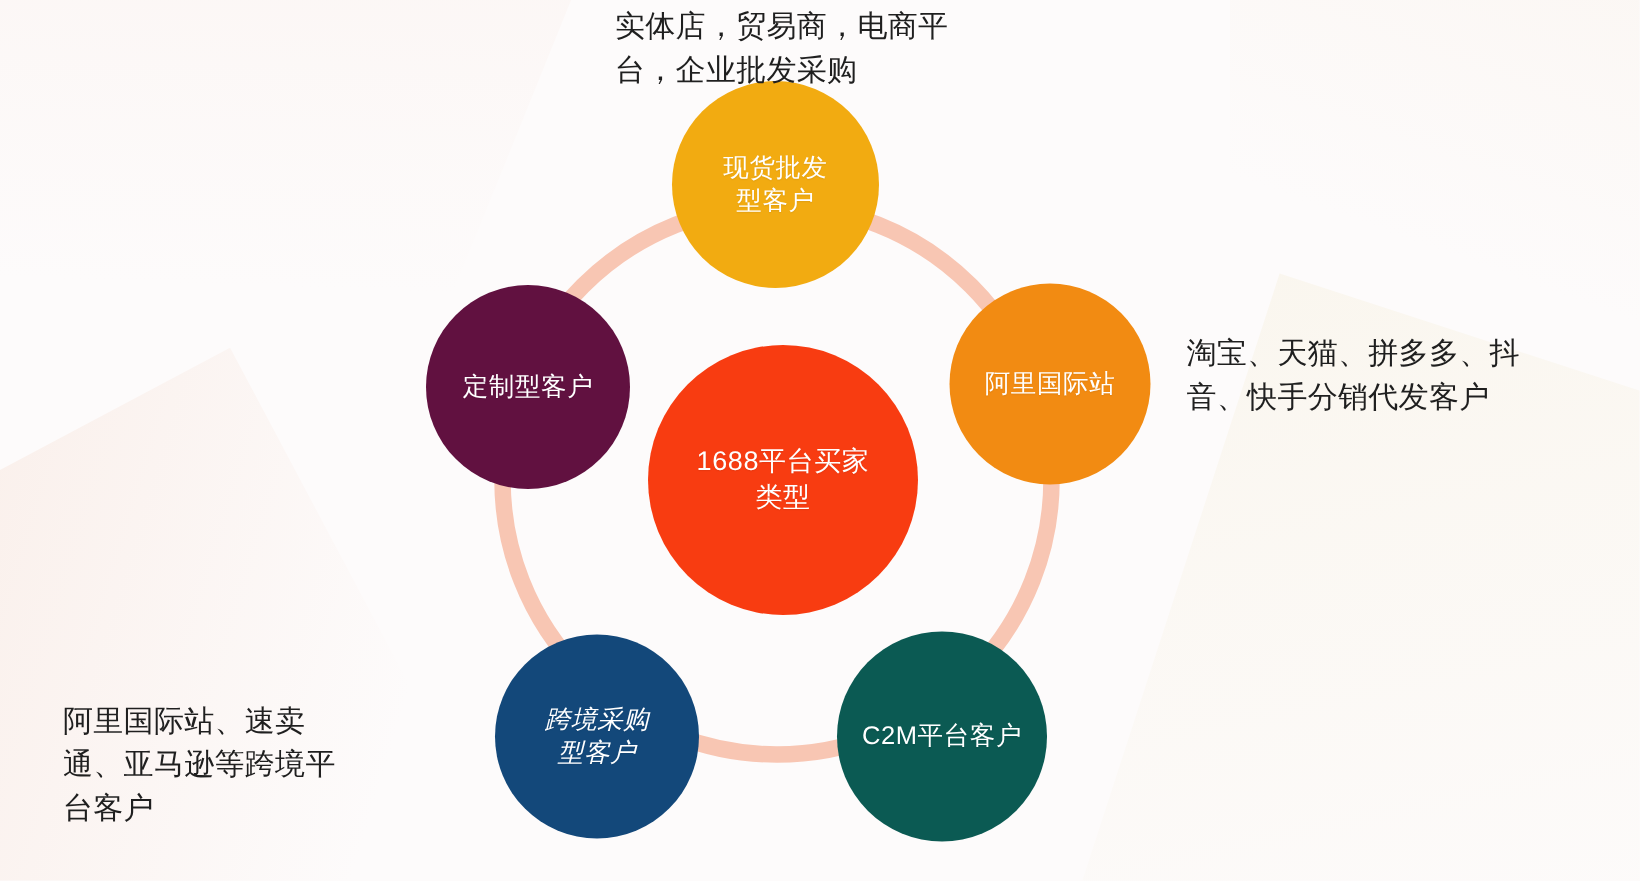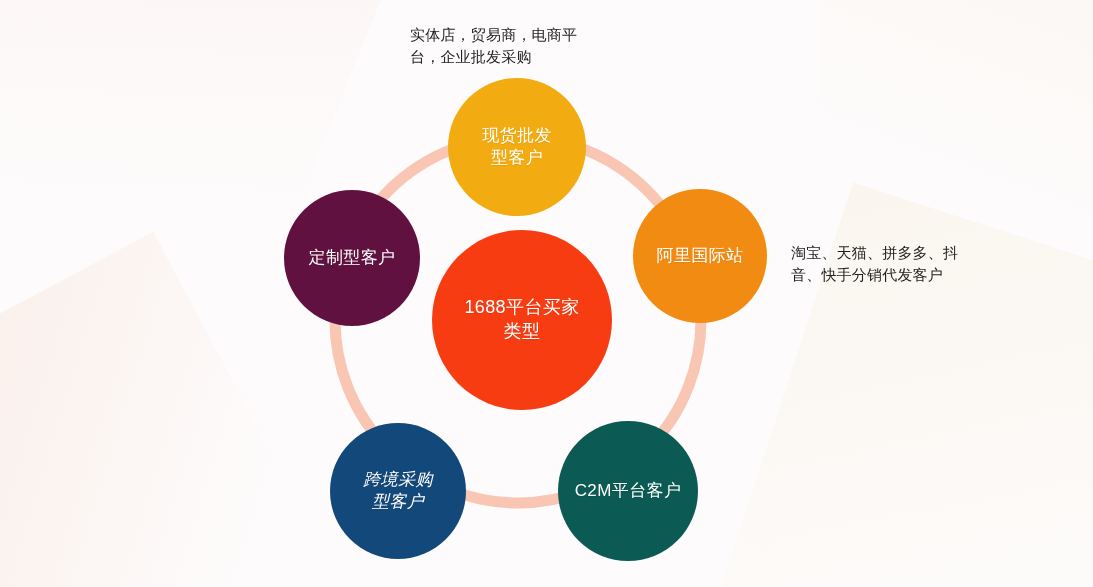--- a/index.html
+++ b/index.html
@@ -92,21 +92,21 @@
   #node-center {
     left: 432px;
     top: 230px;
     width: 180px;
     height: 180px;
     font-size: 18px;
     text-align: center;
   }
   #node-wholesale {
     left: 448px;
-    top: 78px;
+    top: 54px;
     width: 138px;
     height: 138px;
     font-size: 17px;
     font-family: Liberation Serif, serif;
   }
   #node-distribution {
     left: 633px;
     top: 189px;
     width: 134px;
     height: 134px;
@@ -131,25 +131,24 @@
     top: 190px;
     width: 136px;
     height: 136px;
     font-size: 17px;
   }
 
   
   .callout {
     position: absolute;
     color: #1f1f1f;
-    font-size: 15px;
+    font-size: 20px;
     line-height: 1.45;
     white-space: pre-line;
     letter-spacing: 0.2px;
-    margin-top: 20px;
   }
   #callout-wholesale {
     left: 410px;
     top: 4px;
     width: 290px;
   }
   #callout-distribution {
     left: 791px;
     top: 222px;
     width: 300px;
@@ -208,14 +207,17 @@
   </div>
 
   <div class="node" id="node-custom" style="background: rgb(97, 17, 64);">
     <span class="node-label">定制型客户</span>
   </div>
 
   <div class="callout" id="callout-wholesale">实体店，贸易商，电商平
 台，企业批发采购</div>
   <div class="callout" id="callout-distribution">淘宝、天猫、拼多多、抖
 音、快手分销代发客户</div>
+  <div class="callout" id="callout-crossborder">阿里国际站、速卖
+通、亚马逊等跨境平
+台客户</div>
 
 </div>
 
 </body></html>

